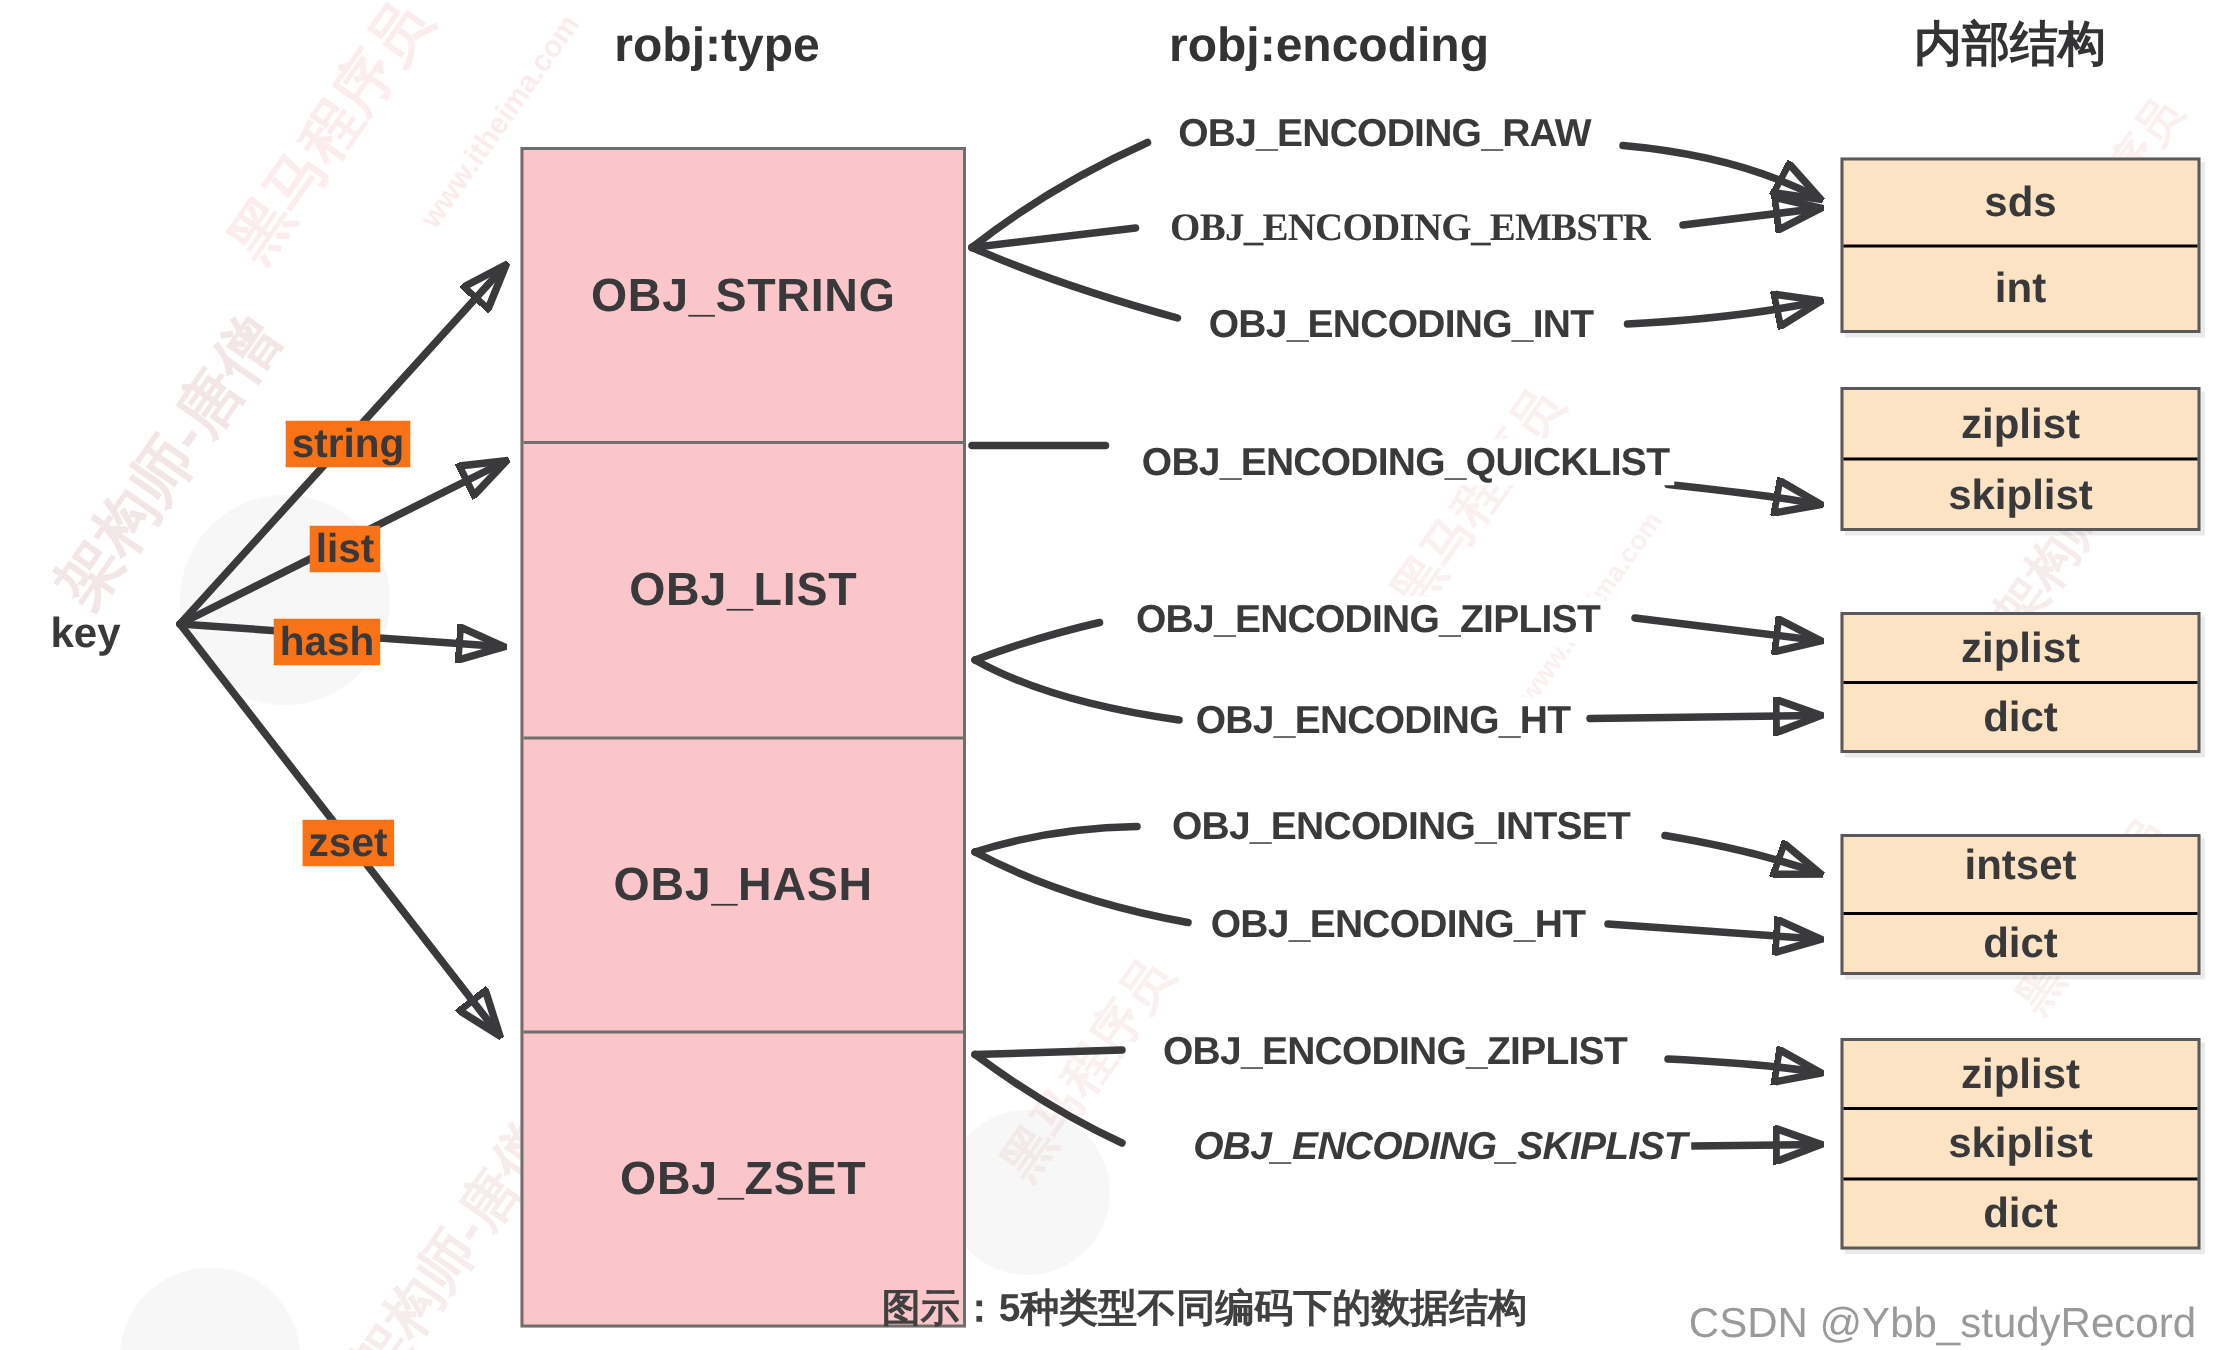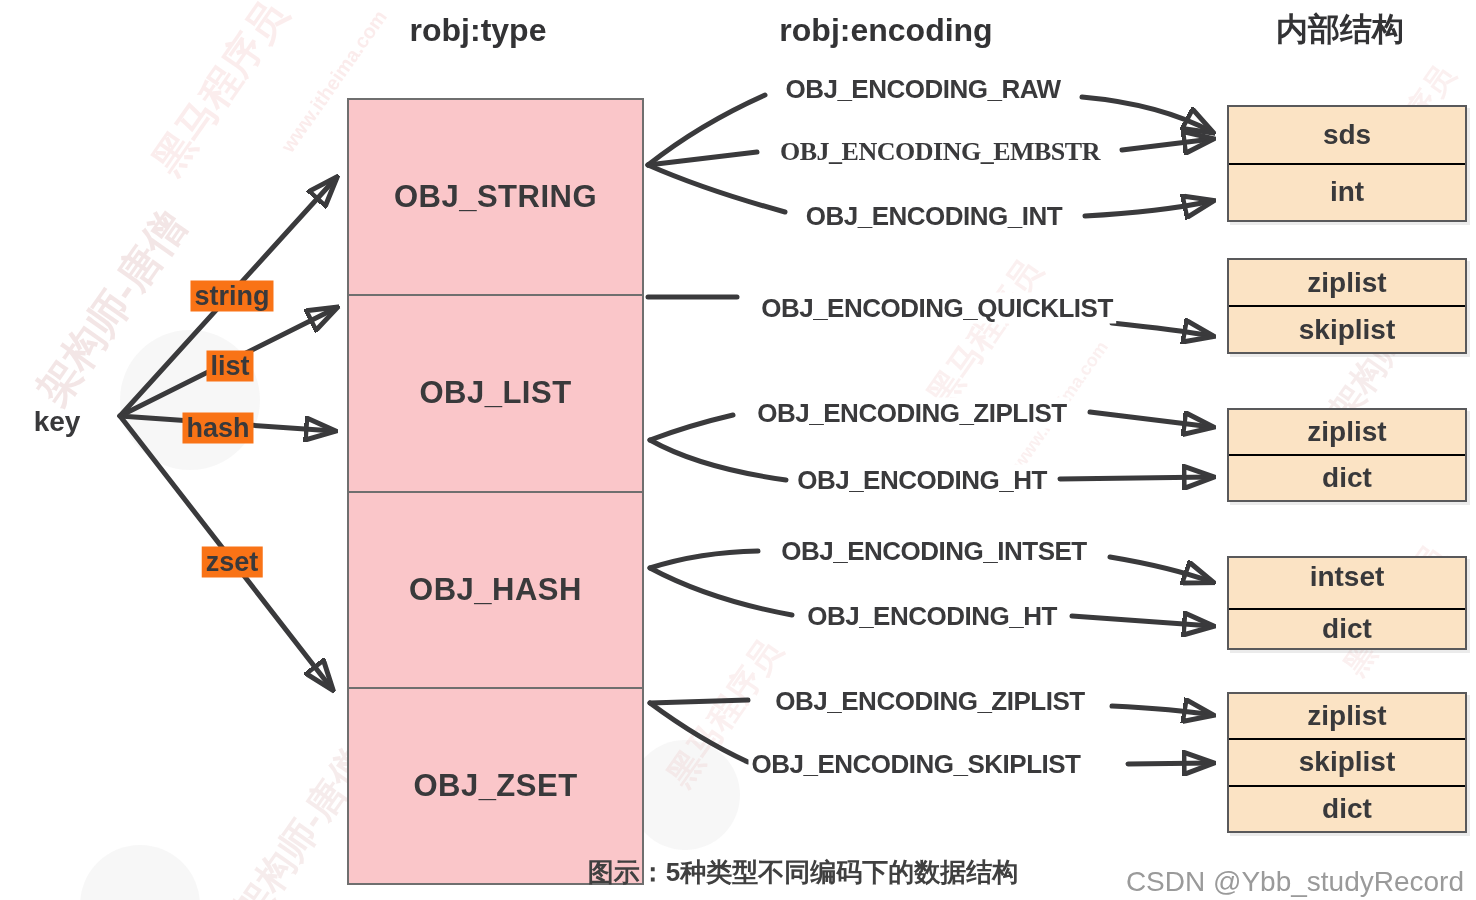--- a/index.html
+++ b/index.html
@@ -146,21 +146,21 @@
 
   <div class="enc-label" style="left:923px;top:89px;">OBJ_ENCODING_RAW</div>
   <div class="enc-label" style="left:940px;top:152px;font-family:Liberation Serif, serif;">OBJ_ENCODING_EMBSTR</div>
   <div class="enc-label" style="left:934px;top:216px;">OBJ_ENCODING_INT</div>
   <div class="enc-label" style="left:937px;top:308px;">OBJ_ENCODING_QUICKLIST</div>
   <div class="enc-label" style="left:912px;top:413px;">OBJ_ENCODING_ZIPLIST</div>
   <div class="enc-label" style="left:922px;top:480px;">OBJ_ENCODING_HT</div>
   <div class="enc-label" style="left:934px;top:551px;">OBJ_ENCODING_INTSET</div>
   <div class="enc-label" style="left:932px;top:616px;">OBJ_ENCODING_HT</div>
   <div class="enc-label" style="left:930px;top:701px;">OBJ_ENCODING_ZIPLIST</div>
-  <div class="enc-label" style="left:916px;top:764px;">OBJ_ENCODING_SKIPLIST</div>
+  <div class="enc-label" style="left:960px;top:764px;font-style:italic;">OBJ_ENCODING_SKIPLIST</div>
 
   <div class="struct-group" style="top:105px;height:117px;">
     <div class="struct-cell">sds</div>
     <div class="struct-cell">int</div>
   </div>
   <div class="struct-group" style="top:258px;height:96px;">
     <div class="struct-cell">ziplist</div>
     <div class="struct-cell">skiplist</div>
   </div>
   <div class="struct-group" style="top:408px;height:94px;">

